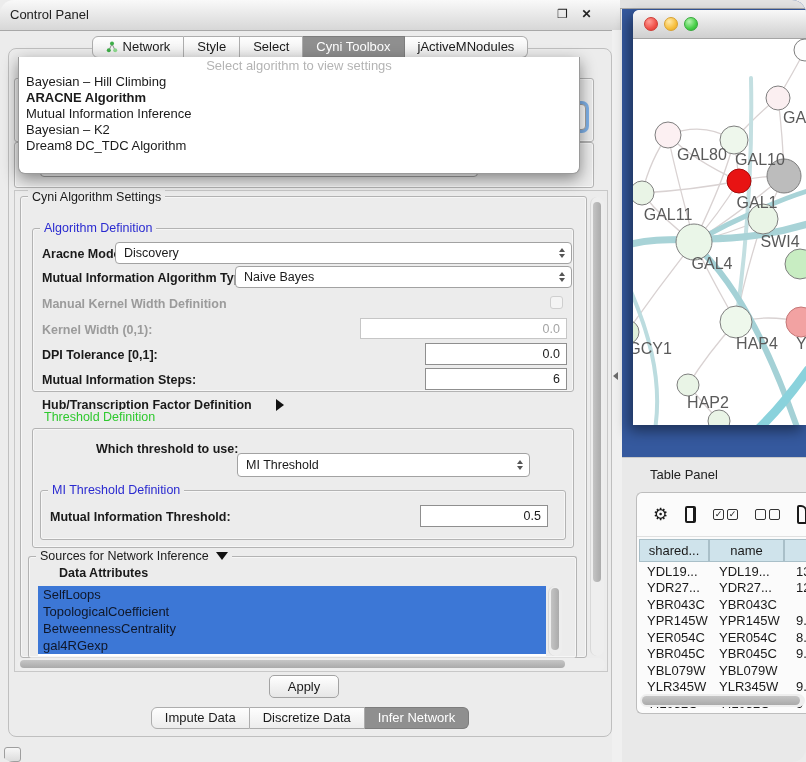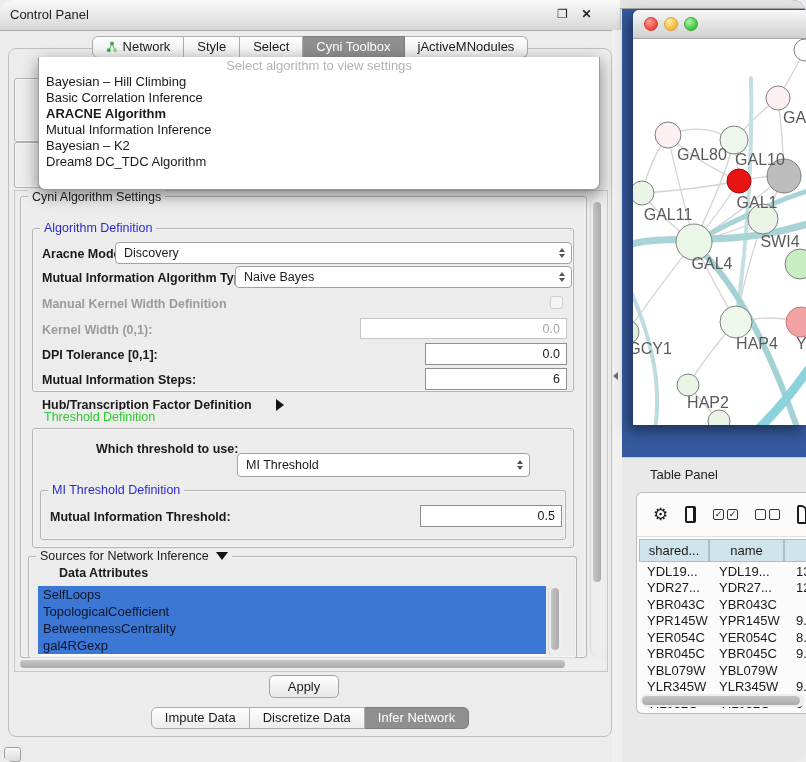--- a/index.html
+++ b/index.html
@@ -28,21 +28,21 @@
   .spin{position:absolute;right:6px;top:50%;transform:translateY(-50%);display:flex;flex-direction:column;gap:2px;}
   .spin i{display:block;width:0;height:0;border-left:3.5px solid transparent;border-right:3.5px solid transparent;}
   .spin .up{border-bottom:4.5px solid #555;}
   .spin .dn{border-top:4.5px solid #555;}
   .fld{background:#fff;border:1px solid #8f8f8f;text-align:right;padding:0 6px;box-sizing:border-box;font-size:12.5px;display:flex;align-items:center;justify-content:flex-end;}
   .fld.dis{border-color:#c6c6c6;color:#a4a4a4;}
   .chk{width:13px;height:13px;border:1px solid #cfcfcf;border-radius:3px;background:#f4f4f4;box-sizing:border-box;}
   .tri-r{width:0;height:0;border-top:6px solid transparent;border-bottom:6px solid transparent;border-left:8px solid #111;}
   .tri-d{width:0;height:0;border-left:6px solid transparent;border-right:6px solid transparent;border-top:8px solid #111;}
   
-  .popup{left:18px;top:57px;width:560px;background:#fff;border:1px solid #9a9a9a;border-top:none;border-radius:0 0 7px 7px;box-shadow:0 5px 16px rgba(0,0,0,.45);z-index:60;padding:1px 0 19px;margin-left:20px;}
+  .popup{left:18px;top:57px;width:560px;background:#fff;border:1px solid #9a9a9a;border-top:none;border-radius:0 0 7px 7px;box-shadow:0 5px 16px rgba(0,0,0,.45);z-index:60;padding:1px 0 19px;}
   .pi{height:16px;line-height:16px;padding-left:7px;font-size:13px;white-space:nowrap;}
   .pi.prompt{color:#b4b4b4;text-align:center;padding-left:0;}
   .pi.boldi{font-weight:bold;}
   
   .sbv-track{width:13px;background:#eeeeee;border-left:1px solid #d8d8d8;border-radius:7px;}
   .sb-thumb{background:linear-gradient(90deg,#c4c4c4,#ababab);border-radius:5px;}
   .sbh-track{height:13px;background:#eeeeee;border-radius:7px;}
   .sbh-thumb{background:linear-gradient(#c6c6c6,#aaaaaa);border-radius:5px;}
   
   .attr-item{height:17px;line-height:17px;background:#3c77d6;color:#0f172a;padding-left:5px;font-size:13px;}
@@ -180,21 +180,21 @@
     <span>MI Threshold</span>
     <span class="spin">
         <i class="up"></i>
         <i class="dn"></i>
       </span>
   </div>
 
   <div class="abs group" style="left:40px;top:490px;width:524px;height:48px;"></div>
   <div class="abs glabel blue" style="left:48px;top:483px;">MI Threshold Definition</div>
   <div class="abs lbl" style="left:50px;top:510px;">Mutual Information Threshold:</div>
-  <div class="abs fld" style="left:420px;top:505px;width:142px;height:22px;">0.5</div>
+  <div class="abs fld" style="left:420px;top:505px;width:128px;height:22px;">0.5</div>
 
   <div class="abs group" style="left:28px;top:556px;width:547px;height:101px;border-bottom:none;"></div>
   <div class="abs" style="left:36px;top:549px;z-index:3;display:flex;align-items:center;gap:7px;background:#ececec;padding:0 4px;">
     <span style="font-size:12.5px;white-space:nowrap;">Sources for Network Inference</span>
     <span class="tri-d"></span>
   </div>
   <div class="abs lbl" style="left:38px;top:566px;padding-left:21px;">Data Attributes</div>
 
   <div class="abs" style="left:38px;top:586px;width:508px;height:70px;background:#fff;overflow:hidden;">
     <div class="attr-item">SelfLoops</div>
@@ -223,21 +223,20 @@
         <span>Discretize Data</span>
       </div>
     <div class="tab last sel">
         <span>Infer Network</span>
       </div>
   </div>
 
   <div class="abs popup">
     <div class="pi prompt">Select algorithm to view settings</div>
     <div class="pi">Bayesian – Hill Climbing</div>
-    <div class="pi">Basic Correlation Inference</div>
     <div class="pi boldi">ARACNE Algorithm</div>
     <div class="pi">Mutual Information Inference</div>
     <div class="pi">Bayesian – K2</div>
     <div class="pi">Dream8 DC_TDC Algorithm</div>
   </div>
 
   <div class="abs mini-ico"></div>
 
   <div class="abs splitter"></div>
   <div class="abs split-handle">

